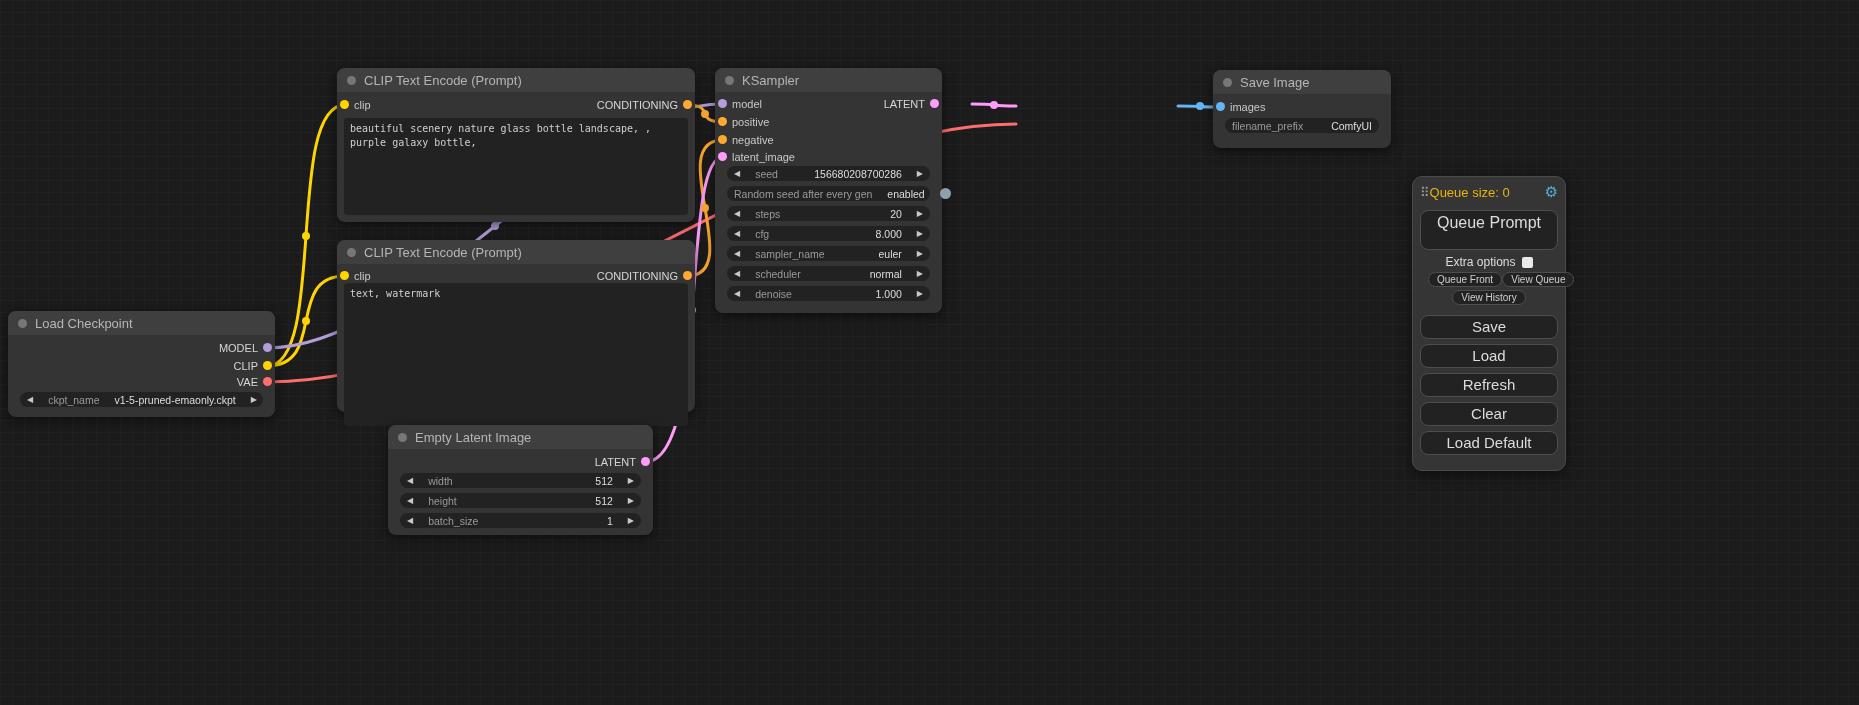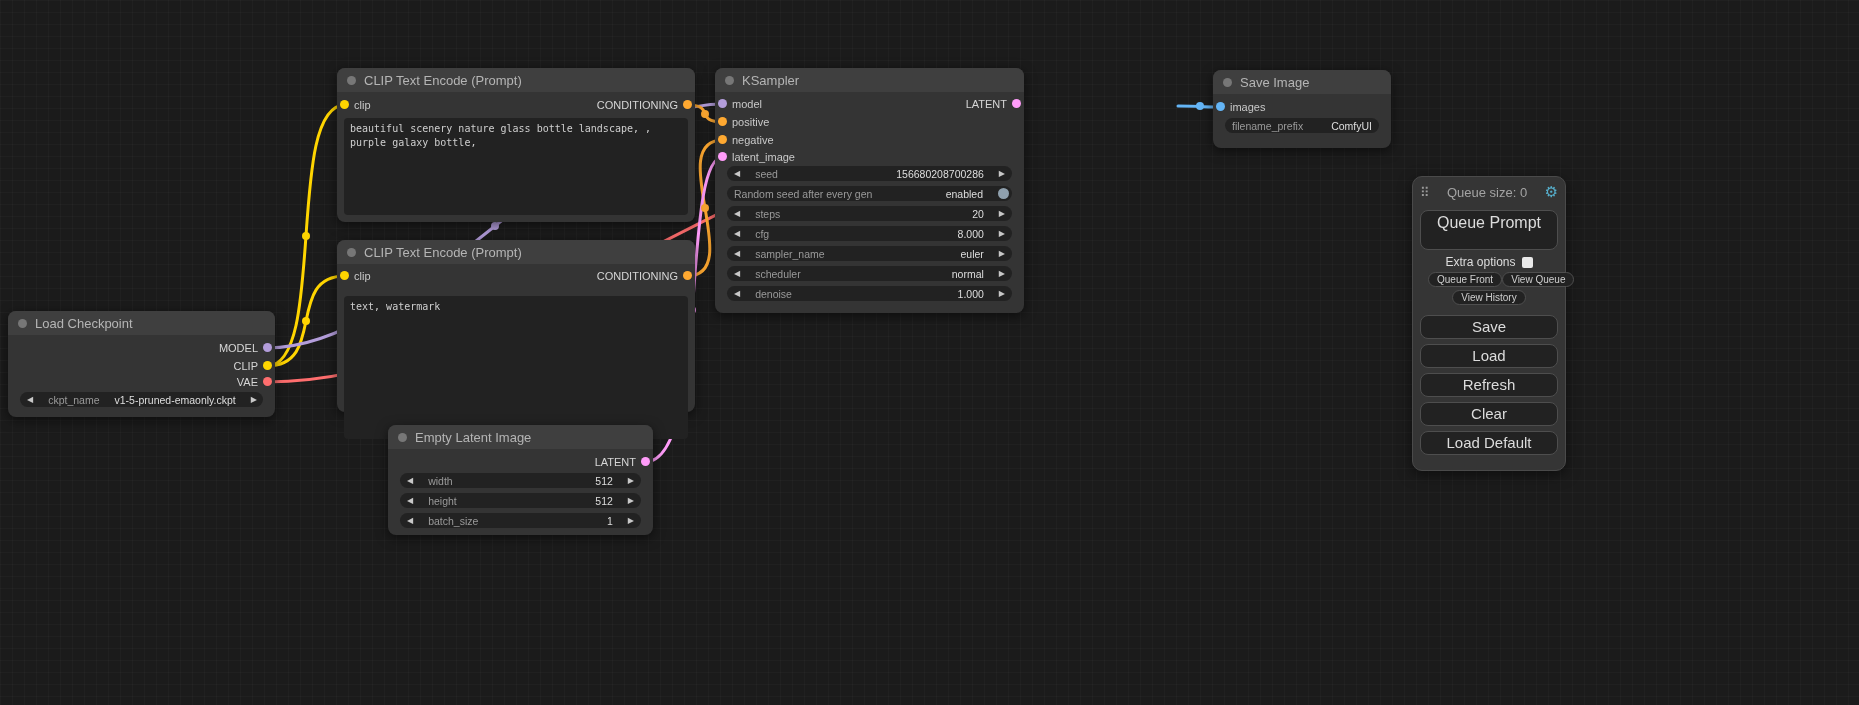--- a/index.html
+++ b/index.html
@@ -41,21 +41,21 @@
 
   .prompt { position: absolute; left: 7px; right: 7px; background: #222; border-radius: 4px;
     padding: 4px 6px; font-family: "DejaVu Sans Mono", monospace; font-size: 10px; line-height: 1.4;
     color: #cfcfcf; overflow: hidden; white-space: pre-wrap; cursor: text; }
 
   #queue-panel { position: absolute; left: 1412px; top: 176px; width: 154px; z-index: 4;
     background: #353535; border: 1px solid #4a4a4a; border-radius: 10px; padding: 4px 7px 10px;
     box-shadow: 0 4px 14px rgba(0,0,0,.5); }
   .qp-header { display: flex; align-items: center; padding: 2px 0 4px; }
   .drag-handle { color: #9a9a9a; font-size: 13px; cursor: grab; }
-  .qp-title { flex: 1; text-align: center; font-size: 13px; color: #a3a3a3; }
+  .qp-title { flex: 1; font-size: 13px; color: #eab308; }
   .gear-icon { color: #56aecb; font-size: 15px; cursor: pointer; }
   .qp-btn { display: block; width: 100%; background: #222; border: 1px solid #4e4e4e; border-radius: 8px;
     color: #dcdcdc; font-family: inherit; font-size: 15px; padding: 2px 0 3px; margin: 5px 0; cursor: pointer; text-align: center; }
   .qp-btn.big { font-size: 16px; padding: 3px 0 17px; }
   .extra-row { display: flex; align-items: center; justify-content: center; gap: 6px; font-size: 12px; color: #ddd; margin: 5px 0 3px; }
   .checkbox { width: 11px; height: 11px; background: #e9e9e9; border-radius: 2px; display: inline-block; cursor: pointer; }
   .pill-row { display: flex; justify-content: space-between; margin: 3px 8px; }
   .pill-row.center { justify-content: center; }
   .pill { background: #222; border: 1px solid #4e4e4e; border-radius: 9px; color: #cfcfcf;
     font-family: inherit; font-size: 10px; padding: 1px 8px; cursor: pointer; white-space: nowrap; }
@@ -120,21 +120,21 @@
 
   <div class="node" style="left:337px;top:240px;width:358px;height:172px">
     <div class="ntitle">
       <span class="ndot"></span>
       <span class="ntext">CLIP Text Encode (Prompt)</span>
     </div>
     <span class="port in c-clip" style="top:31px"></span>
     <span class="inlabel" style="top:29px">clip</span>
     <span class="outlabel" style="top:29px">CONDITIONING</span>
     <span class="port out c-cond" style="top:31px"></span>
-    <div class="prompt" style="top:56px;height:143px">text, watermark</div>
+    <div class="prompt" style="top:43px;height:143px">text, watermark</div>
   </div>
 
   <div class="node" style="left:388px;top:425px;width:265px;height:110px">
     <div class="ntitle">
       <span class="ndot"></span>
       <span class="ntext">Empty Latent Image</span>
     </div>
     <span class="outlabel" style="top:30px">LATENT</span>
     <span class="port out c-latent" style="top:32px"></span>
     <div class="widget" style="left:12px;right:12px;top:48px">
@@ -150,21 +150,21 @@
       <span class="warrow">▶</span>
     </div>
     <div class="widget" style="left:12px;right:12px;top:88px">
       <span class="warrow">◀</span>
       <span class="wlabel">batch_size</span>
       <span class="wvalue">1</span>
       <span class="warrow">▶</span>
     </div>
   </div>
 
-  <div class="node" style="left:715px;top:68px;width:309px;height:245px">
+  <div class="node" style="left:715px;top:68px;width:227px;height:245px">
     <div class="ntitle">
       <span class="ndot"></span>
       <span class="ntext">KSampler</span>
     </div>
     <span class="port in c-model" style="top:31px"></span>
     <span class="inlabel" style="top:29px">model</span>
     <span class="port in c-cond" style="top:49px"></span>
     <span class="inlabel" style="top:47px">positive</span>
     <span class="port in c-cond" style="top:67px"></span>
     <span class="inlabel" style="top:65px">negative</span>

